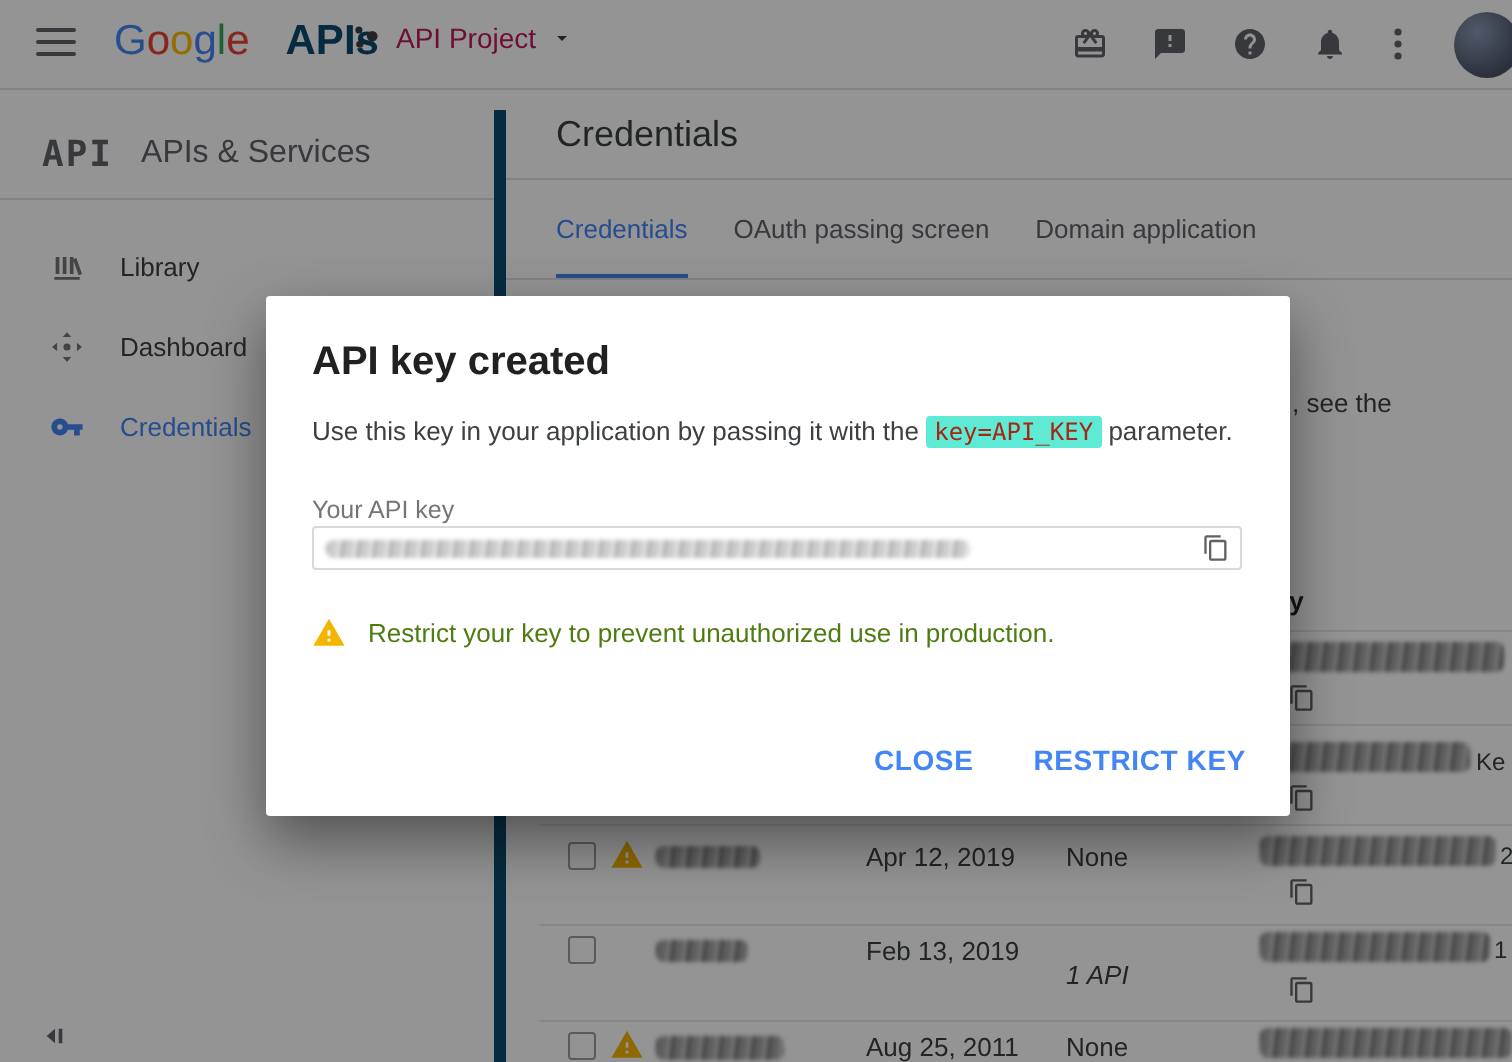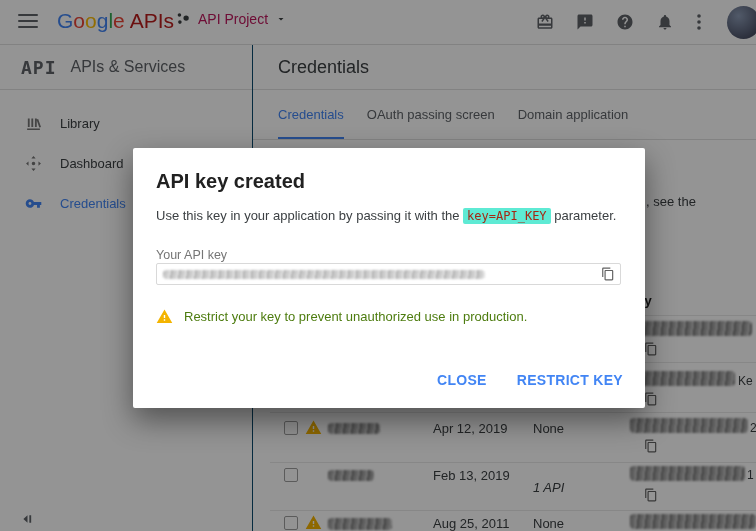--- a/index.html
+++ b/index.html
@@ -8,31 +8,31 @@
   .stage { position:relative; width:756px; height:531px; background:#fff; }
 
   
   .topbar { position:absolute; left:0; top:0; width:756px; height:45px; background:#fff;
             border-bottom:1px solid #e0e0e0; z-index:1; }
   .hamburger { position:absolute; left:18px; top:14px; width:20px; height:16px; cursor:pointer; }
   .hamburger span { display:block; height:2px; background:#5f6368; margin-bottom:4px; border-radius:1px; }
   .logo { position:absolute; left:57px; top:9px; font-size:21px; letter-spacing:0; }
   .logo .l0,.logo .l3 { color:#4285F4; } .logo .l1,.logo .l5 { color:#EA4335; }
   .logo .l2 { color:#FBBC05; } .logo .l4 { color:#34A853; }
-  .logo .suffix { color:#b91c1c; margin-left:5px; }
+  .logo .suffix { color:#0c4a6e; margin-left:18px;font-weight:bold; }
   .project { position:absolute; left:175px; top:11px; display:flex; align-items:center; gap:7px; cursor:pointer; }
   .project .plabel { font-size:14px; color:#be185d; }
   .tb-icons { position:absolute; left:536px; top:13px; display:flex; gap:22px; align-items:center; }
   .tb-icons svg { display:block; }
   .avatar { position:absolute; left:727px; top:6px; width:33px; height:33px; border-radius:50%;
             background:radial-gradient(circle at 35% 30%, #8c9bb5, #4a5066 75%); }
 
   
-  .sidebar { position:absolute; left:0; top:45px; width:253px; bottom:0; background:#fff;
-             border-right:1px solid #0c4a6e; z-index:1; }
+  .sidebar { position:absolute; left:0; top:55px; width:253px; bottom:0; background:#fff;
+             border-right:6px solid #0c4a6e; z-index:1; }
   .sb-header { height:45px; border-bottom:1px solid #e0e0e0; display:flex; align-items:center; padding-left:21px; }
   .sb-logo { font-family:"DejaVu Sans Mono","Liberation Mono",monospace; font-weight:bold;
              font-size:18px; color:#5f6368; letter-spacing:1px; }
   .sb-title { font-size:16px; color:#5f6368; margin-left:14px; }
   .sb-items { padding-top:13px; }
   .sb-item { height:40px; display:flex; align-items:center; padding-left:25px; color:#5f6368;
              font-size:13px; cursor:pointer; }
   .sb-item .lbl { margin-left:18px; color:#3c4043; }
   .sb-item.active { color:#4285f4; }
   .sb-item.active .lbl { color:#4285f4; }

